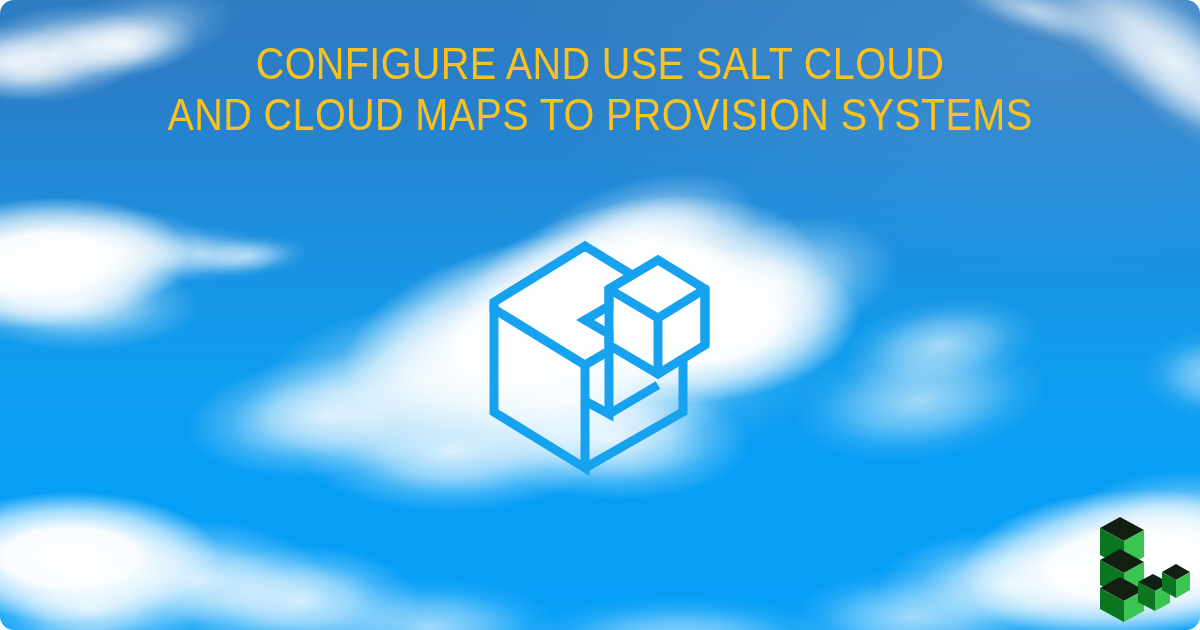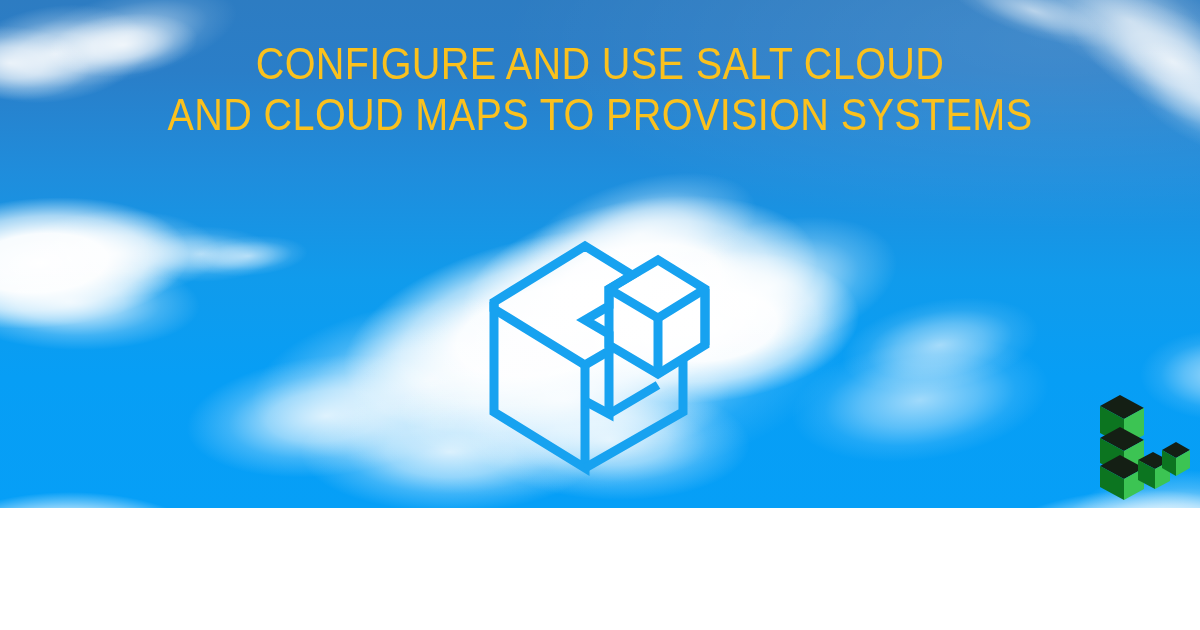--- a/index.html
+++ b/index.html
@@ -5,23 +5,24 @@
 <style>
   html, body {
     margin: 0;
     padding: 0;
     background: #ffffff;
   }
 
   #banner {
     position: relative;
     width: 1200px;
-    height: 508px;
+    height: 630px;
     overflow: hidden;
     font-family: "Liberation Sans", sans-serif;
+    border-radius: 14px;
   }
 
   
   .sky {
     position: absolute;
     inset: 0;
     background: linear-gradient(to bottom,
         #2d7cc2 0%,
         #2a7ec8 14%,
         #1f8ddc 34%,

